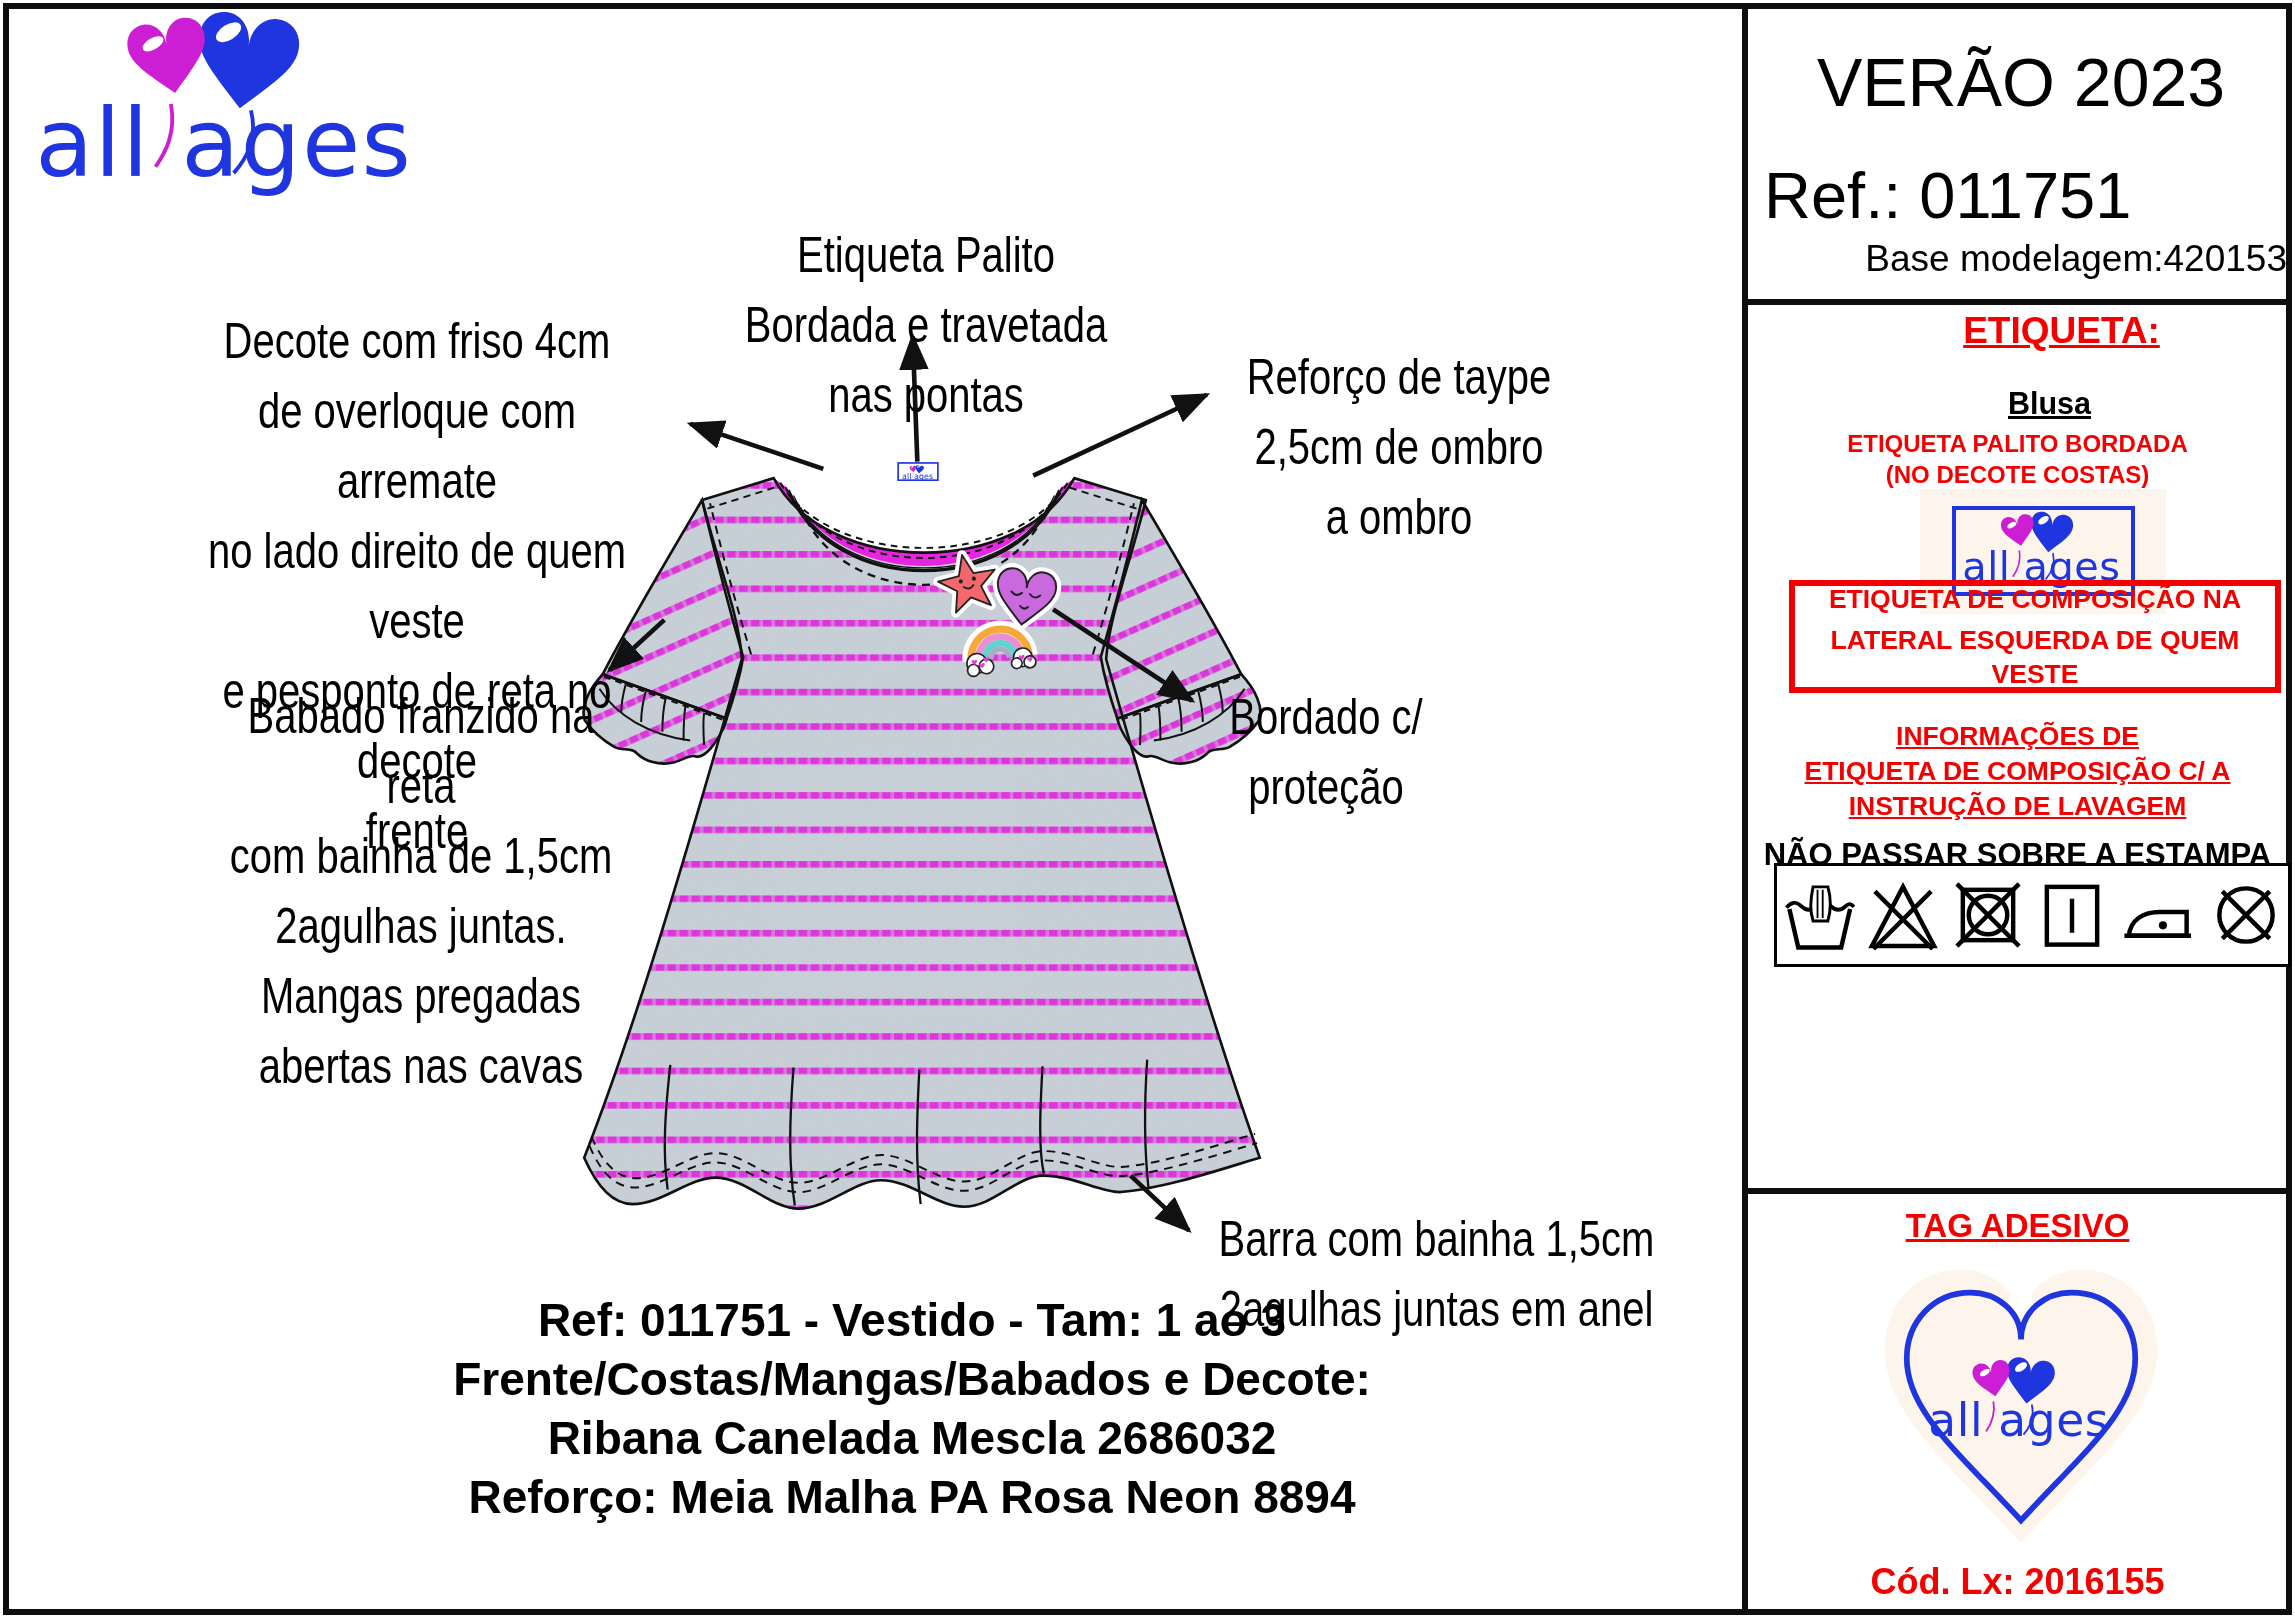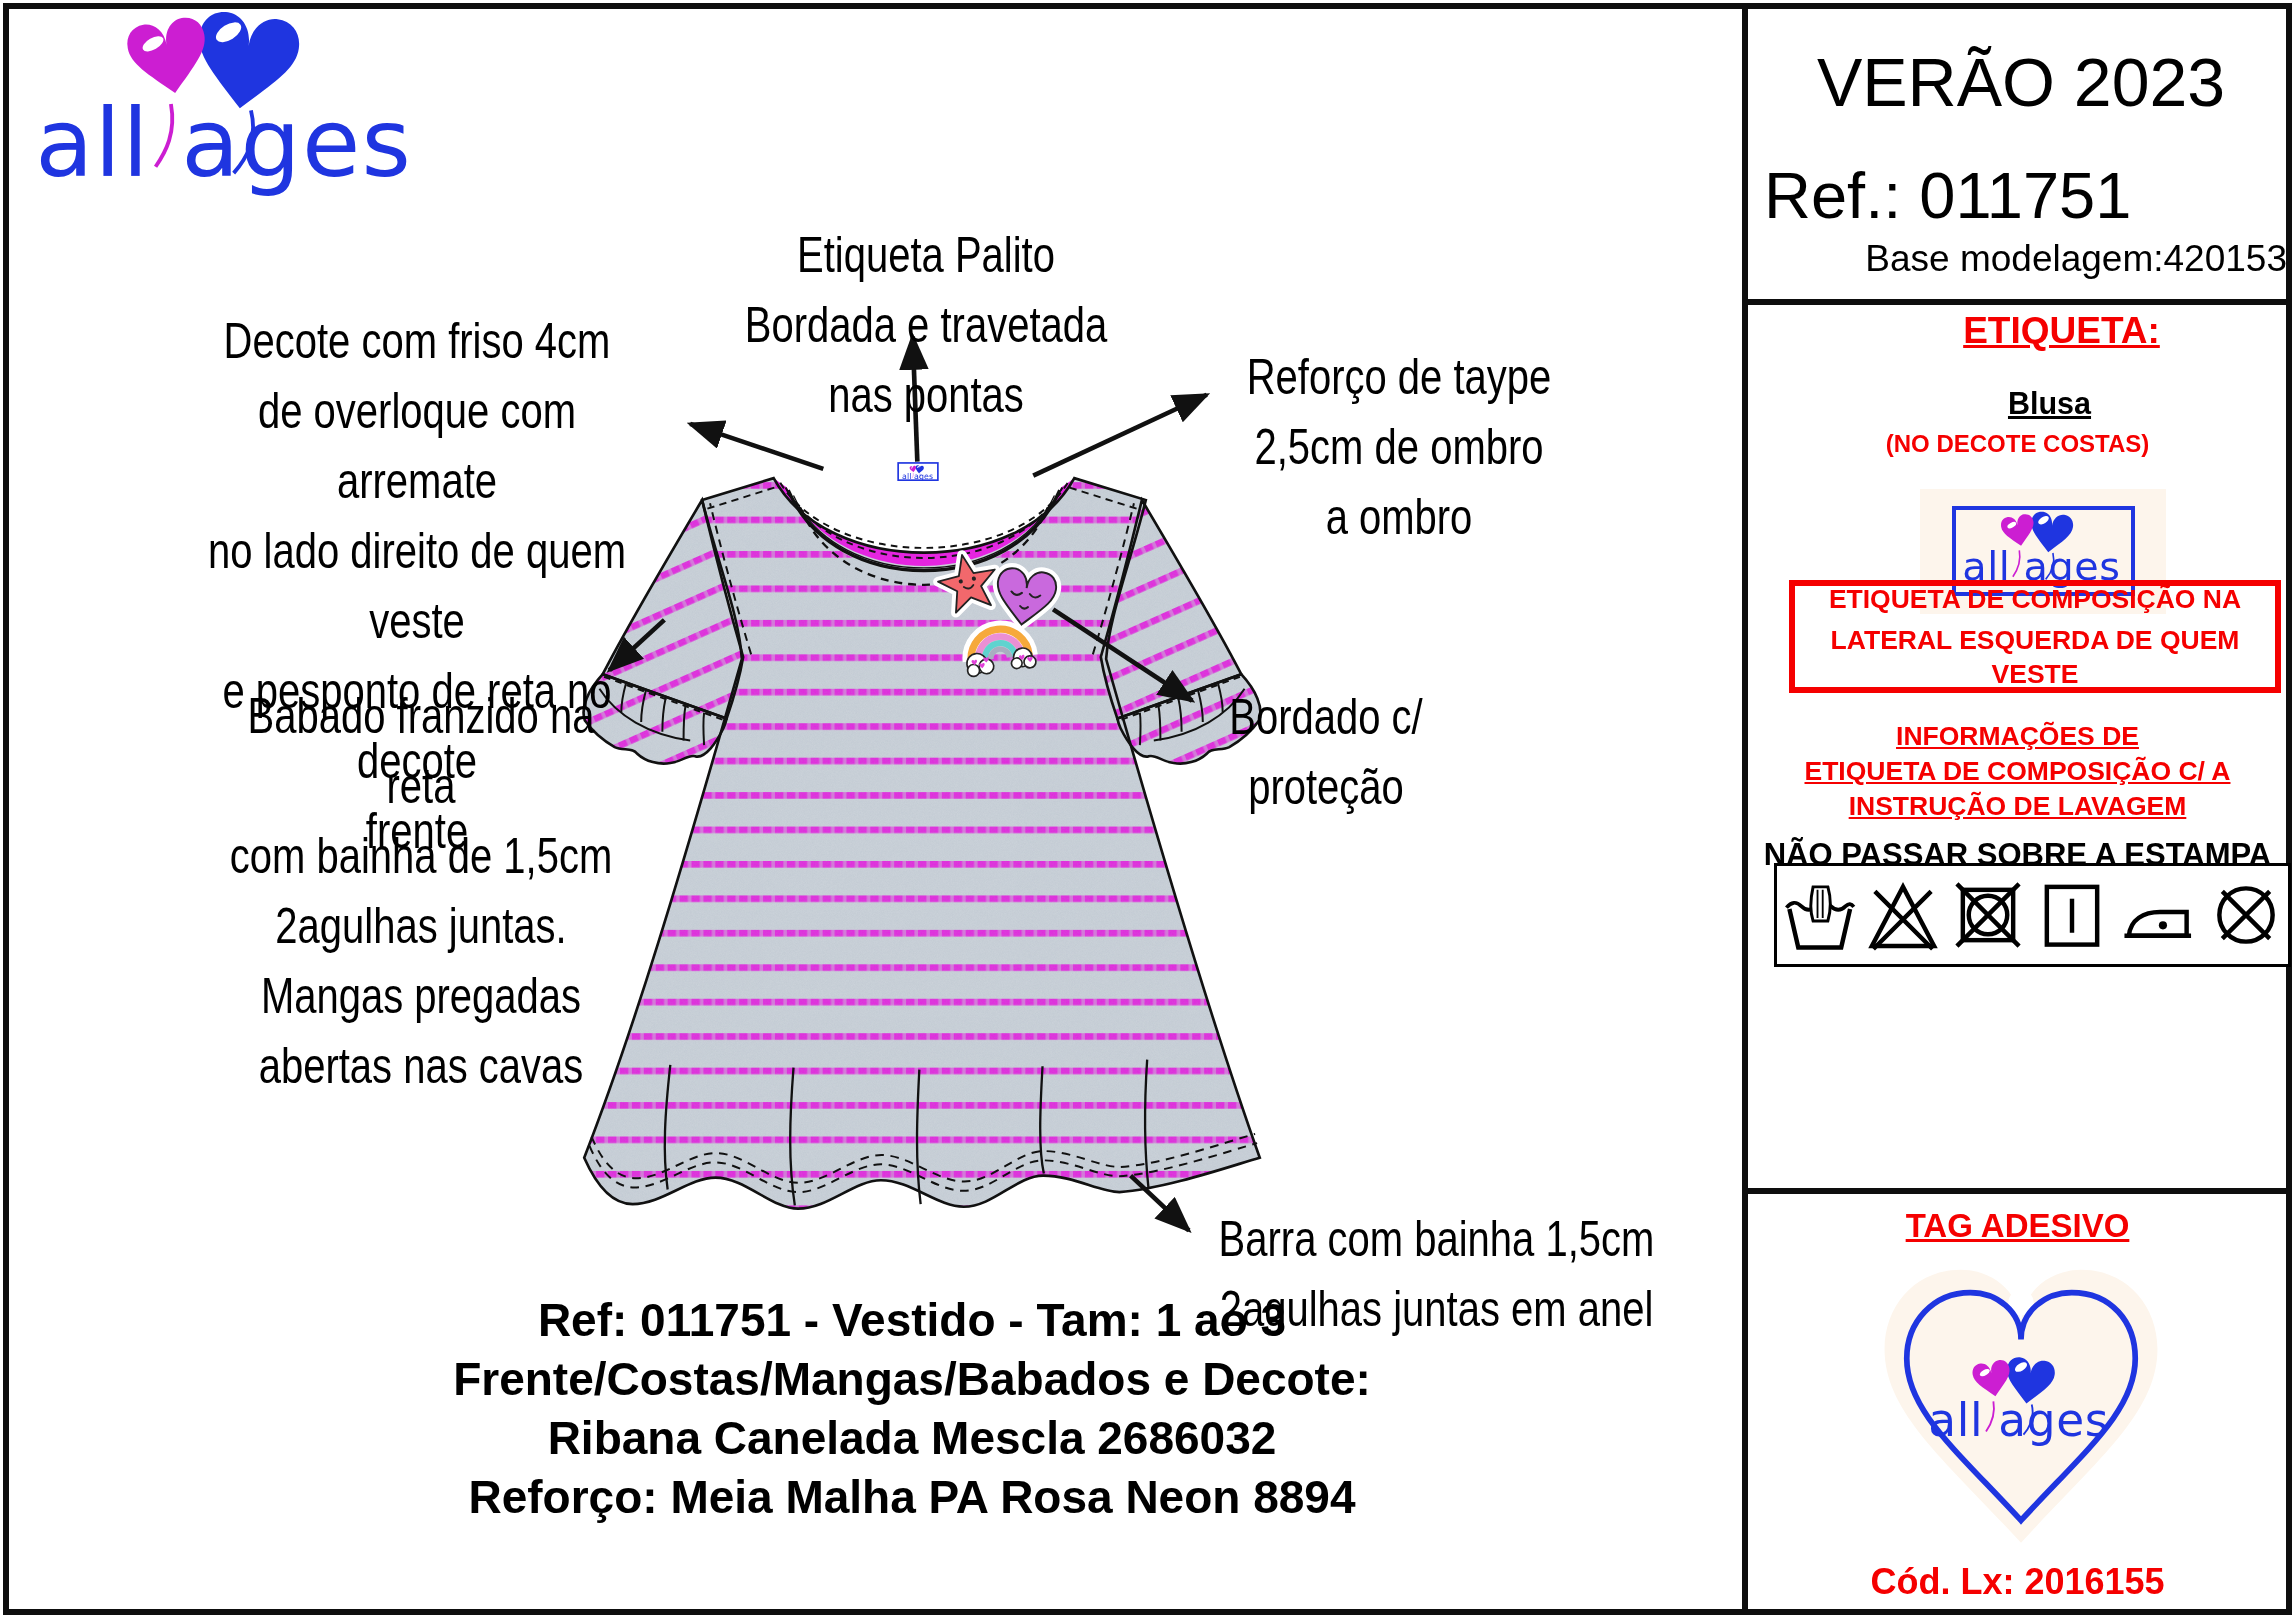--- a/index.html
+++ b/index.html
@@ -279,20 +279,21 @@
   <div>Reforço: Meia Malha PA Rosa Neon 8894</div>
 </div>
 
 <div class="rp" style="left:1756px;top:14.6px;width:530px;font-size:68px;margin-top:28px;">VERÃO 2023</div>
 <div class="rp" style="left:1764px;top:158px;width:523px;text-align:left;font-size:65px;">Ref.: 011751</div>
 <div class="rp" style="left:1764px;top:238px;width:523px;text-align:right;font-size:37px;">Base modelagem:420153</div>
 
 <div class="rp red u" style="left:1749px;top:310px;width:535px;font-size:37px;font-weight:bold;margin-left:45px;">ETIQUETA:</div>
 <div class="rp u" style="left:1749px;top:386px;width:537px;font-size:30.5px;font-weight:bold;padding-left:32px;">Blusa</div>
 <div class="rp red" style="left:1749px;top:429px;width:537px;font-size:24px;font-weight:bold;line-height:30.5px;">
+  <div>ETIQUETA PALITO BORDADA</div>
   <div>(NO DECOTE COSTAS)</div>
 </div>
 
 <div class="abs boxed" style="left:1920px;top:489px;width:246px;height:125px;background:#fdf5ec;z-index:2;">
   <div class="abs boxed" style="left:32px;top:17px;width:183px;height:90px;border:4px solid #1f35e0;background:#fdf5ec;">
     <svg width="175" height="82" viewBox="0 0 264 124">
       <use href="#sym-logo" x="6" y="0" width="252" height="122"></use>
     </svg>
   </div>
 </div>

